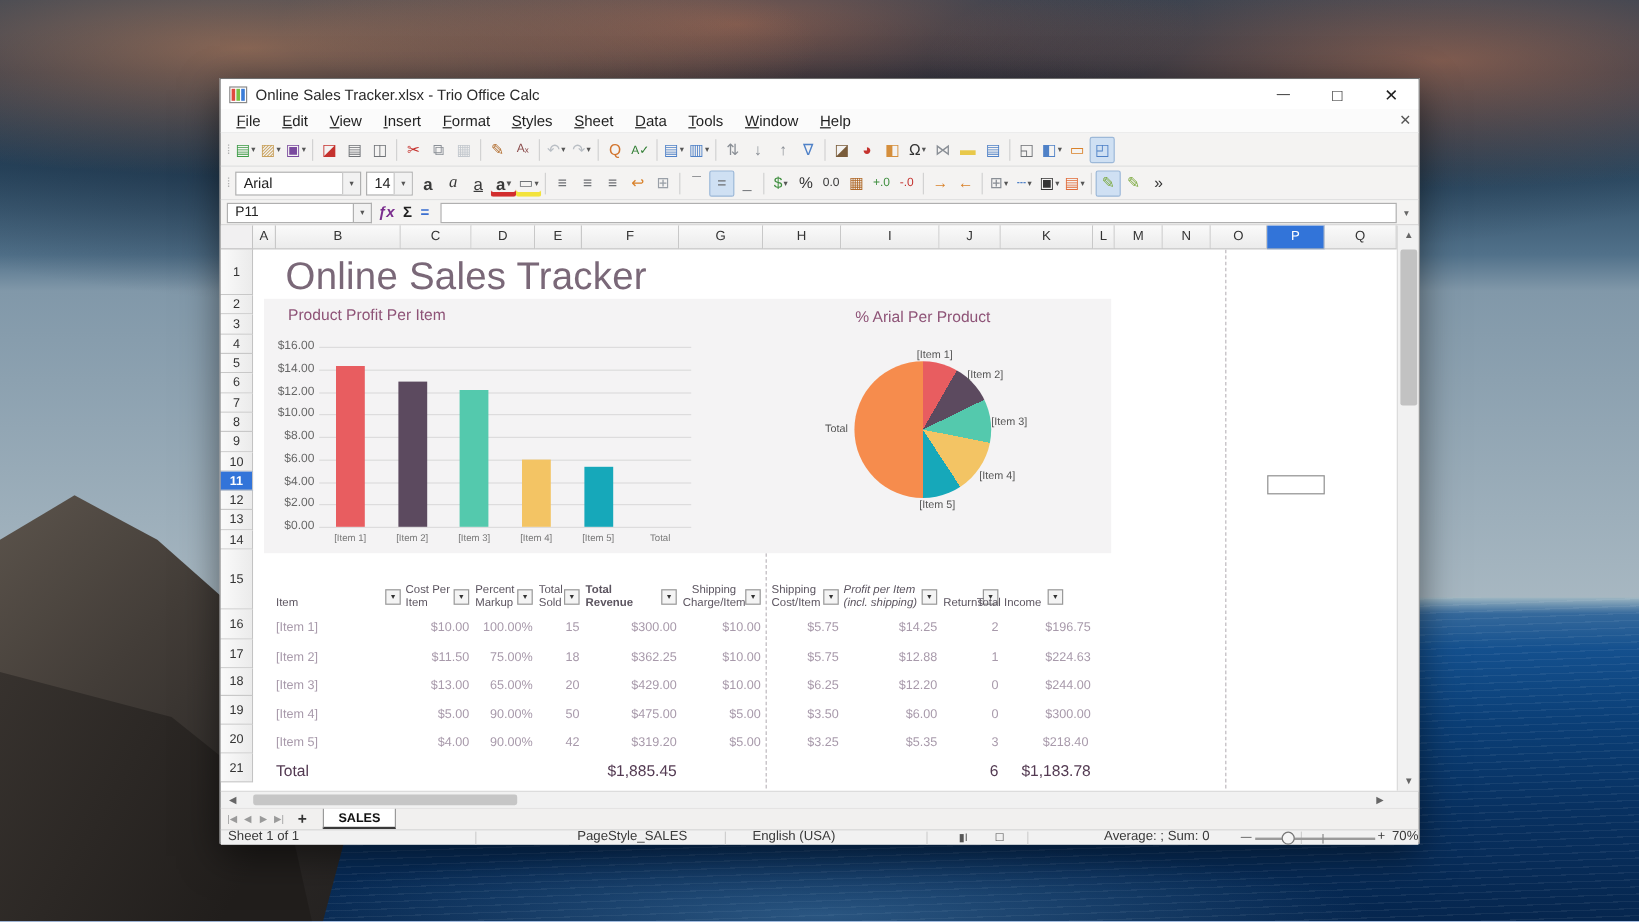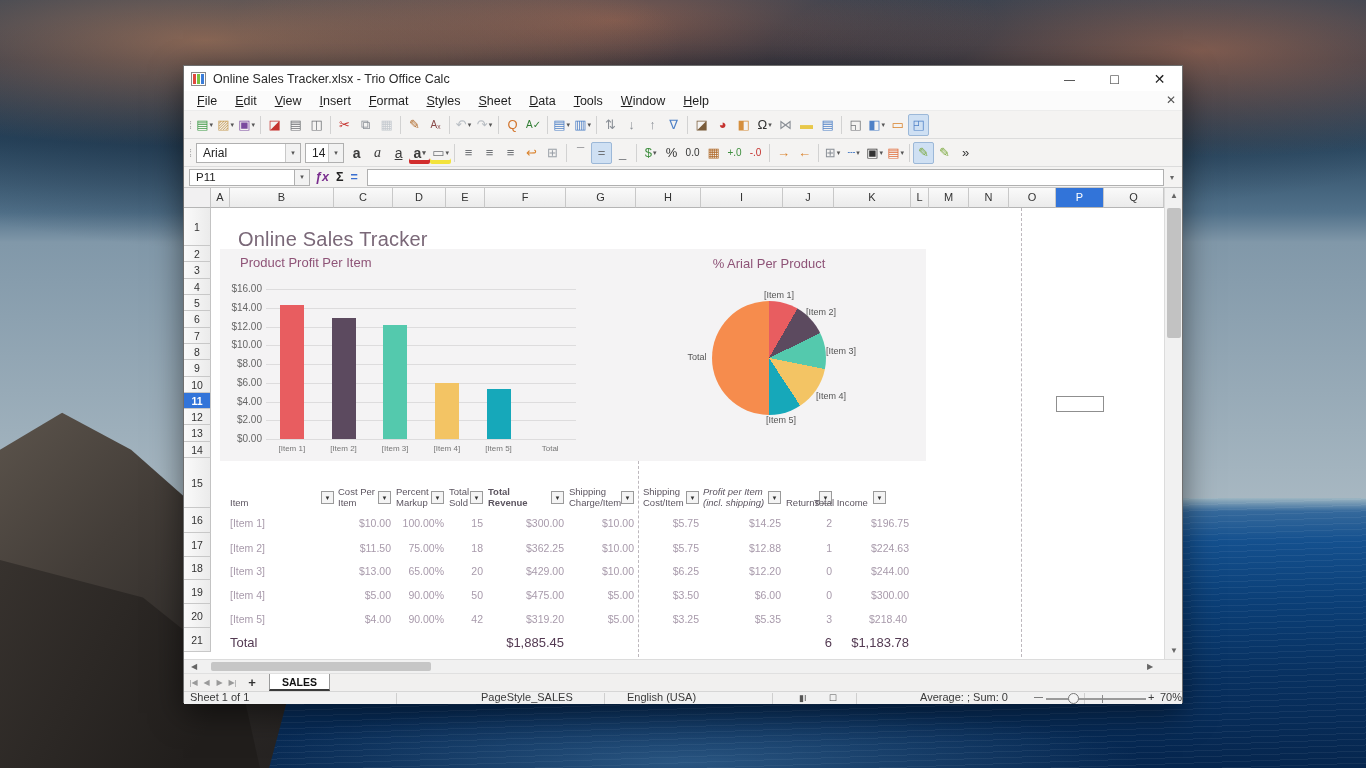--- a/index.html
+++ b/index.html
@@ -82,21 +82,21 @@
     background:linear-gradient(#fafafa,#ebebeb); font-size:11px; color:#333; text-align:center;
     line-height:19px; flex-shrink:0; }
   .ch.sel { background:#3274d9; color:#fff; }
   .rowheaders { position:absolute; left:0; top:20px; width:27px; height:451px; }
   .rh { width:27px; border-right:1px solid #c3c3c3; border-bottom:1px solid #c8c8c8;
     background:linear-gradient(90deg,#fafafa,#ebebeb); font-size:10.5px; color:#333;
     display:flex; align-items:center; justify-content:center; }
   .rh.sel { background:#3274d9; color:#fff; font-weight:bold; }
   .gridbody { position:absolute; left:27px; top:20px; width:953px; height:451px; background:#fff; overflow:hidden; }
 
-  .sheet-title { position:absolute; left:27px; top:20px; font-size:20px; color:#7a6878; letter-spacing:.2px; }
+  .sheet-title { position:absolute; left:27px; top:4px; font-size:32px; color:#7a6878; letter-spacing:.2px; }
   .chart-panel { position:absolute; left:9px; top:41px; width:706px; height:212px; background:#f4f3f4; }
   .bc-title { position:absolute; left:20px; top:6px; font-size:13px; color:#8e5377; }
   .pc-title { position:absolute; left:549px; top:7px; transform:translateX(-50%); font-size:13px; color:#8e5377; }
   .gridline { position:absolute; height:1px; background:#dddcdd; left:46px; width:310px; }
   .ylab { position:absolute; text-align:right; width:40px; right:663px; font-size:10px; color:#666; }
   .xlab { position:absolute; top:195px; font-size:8px; color:#777; width:52px; text-align:center; }
   .bar { position:absolute; width:24px; }
   .pie { position:absolute; left:492px; top:52px; width:114px; height:114px; border-radius:50%; }
   .pie-lab { position:absolute; font-size:9px; color:#555; transform:translate(-50%,-50%); white-space:nowrap; }
 
@@ -512,21 +512,21 @@
             </div>
             <div class="t-hdr-cell" style="left: 238px; top: 253px; width: 34px;">
               <div class="t-hdr-label" style="width: 21px;">Total Sold</div>
               <div class="t-dd">▼</div>
             </div>
             <div class="t-hdr-cell" style="left: 277px; top: 253px; width: 76px;">
               <div class="t-hdr-label" style="width: 63px; font-weight: bold;">Total Revenue</div>
               <div class="t-dd">▼</div>
             </div>
             <div class="t-hdr-cell" style="left: 358px; top: 253px; width: 65px;">
-              <div class="t-hdr-label" style="width: 52px;">Shipping Charge/Item</div>
+              <div class="t-hdr-label" style="width: 52px; text-align: center;">Shipping Charge/Item</div>
               <div class="t-dd">▼</div>
             </div>
             <div class="t-hdr-cell" style="left: 432px; top: 253px; width: 56px;">
               <div class="t-hdr-label" style="width: 43px;">Shipping Cost/Item</div>
               <div class="t-dd">▼</div>
             </div>
             <div class="t-hdr-cell" style="left: 492px; top: 253px; width: 78px; font-style: italic;">
               <div class="t-hdr-label" style="width: 65px;">Profit per Item (incl. shipping)</div>
               <div class="t-dd">▼</div>
             </div>

